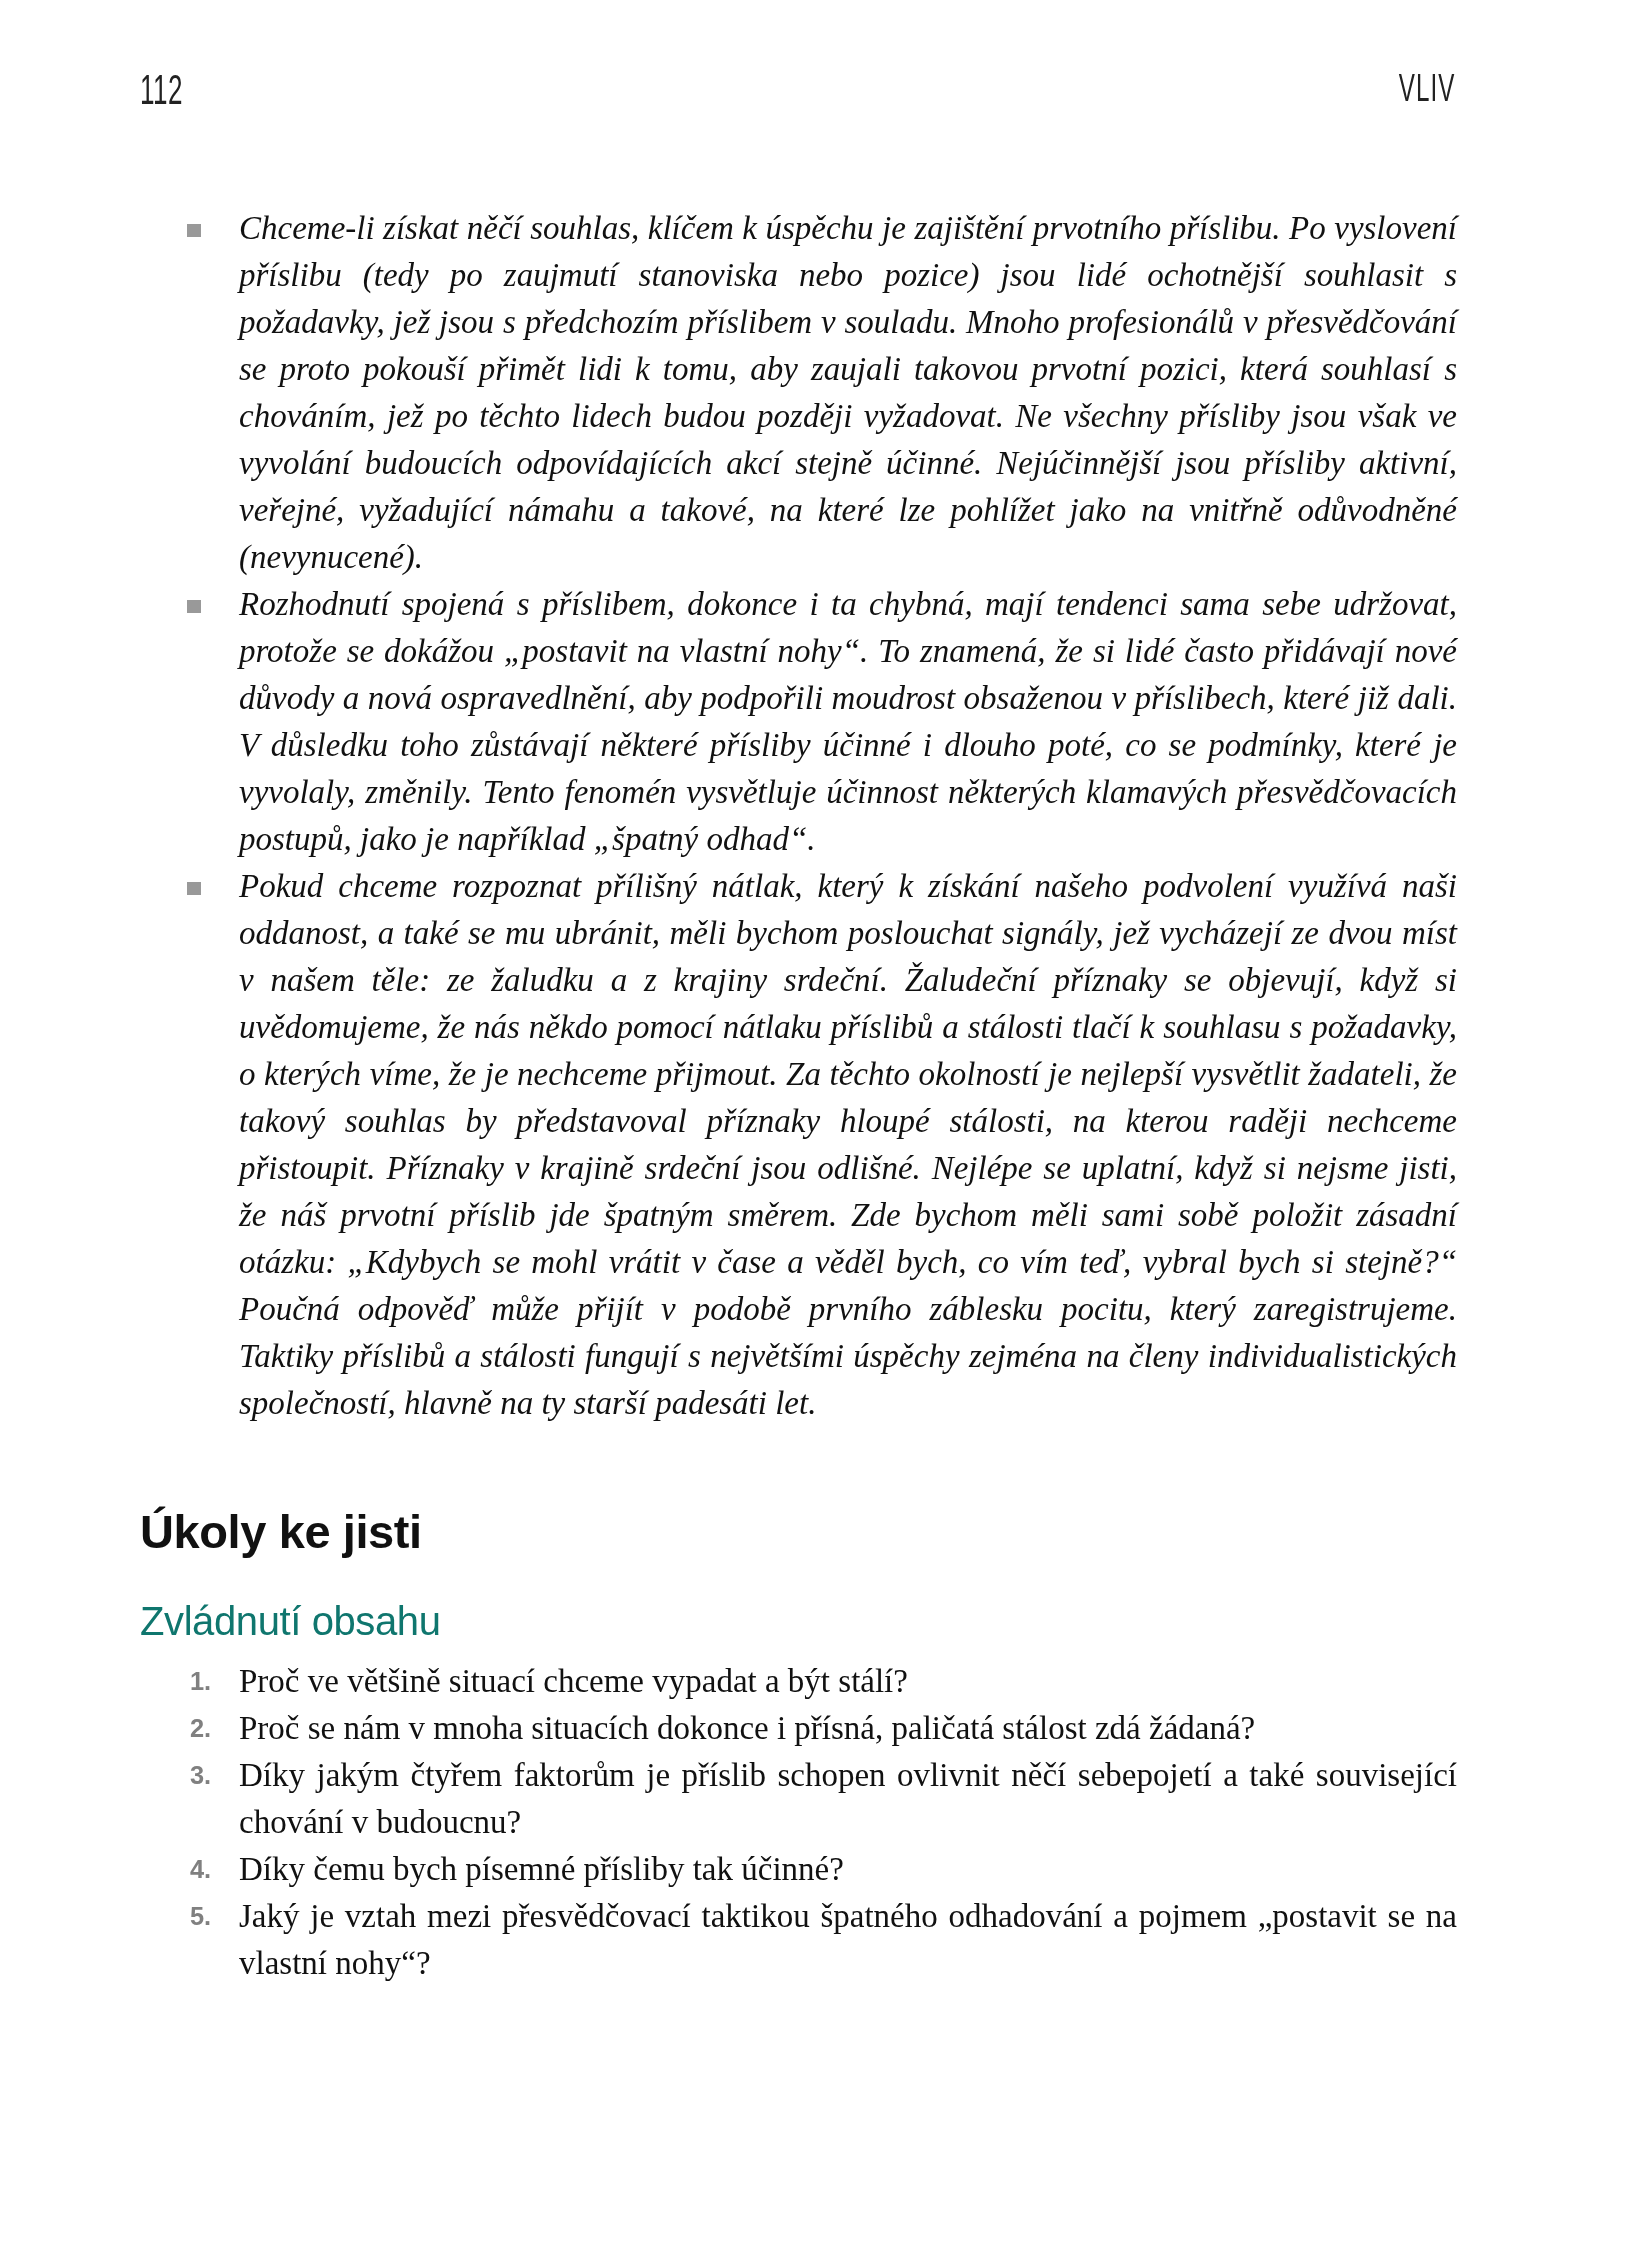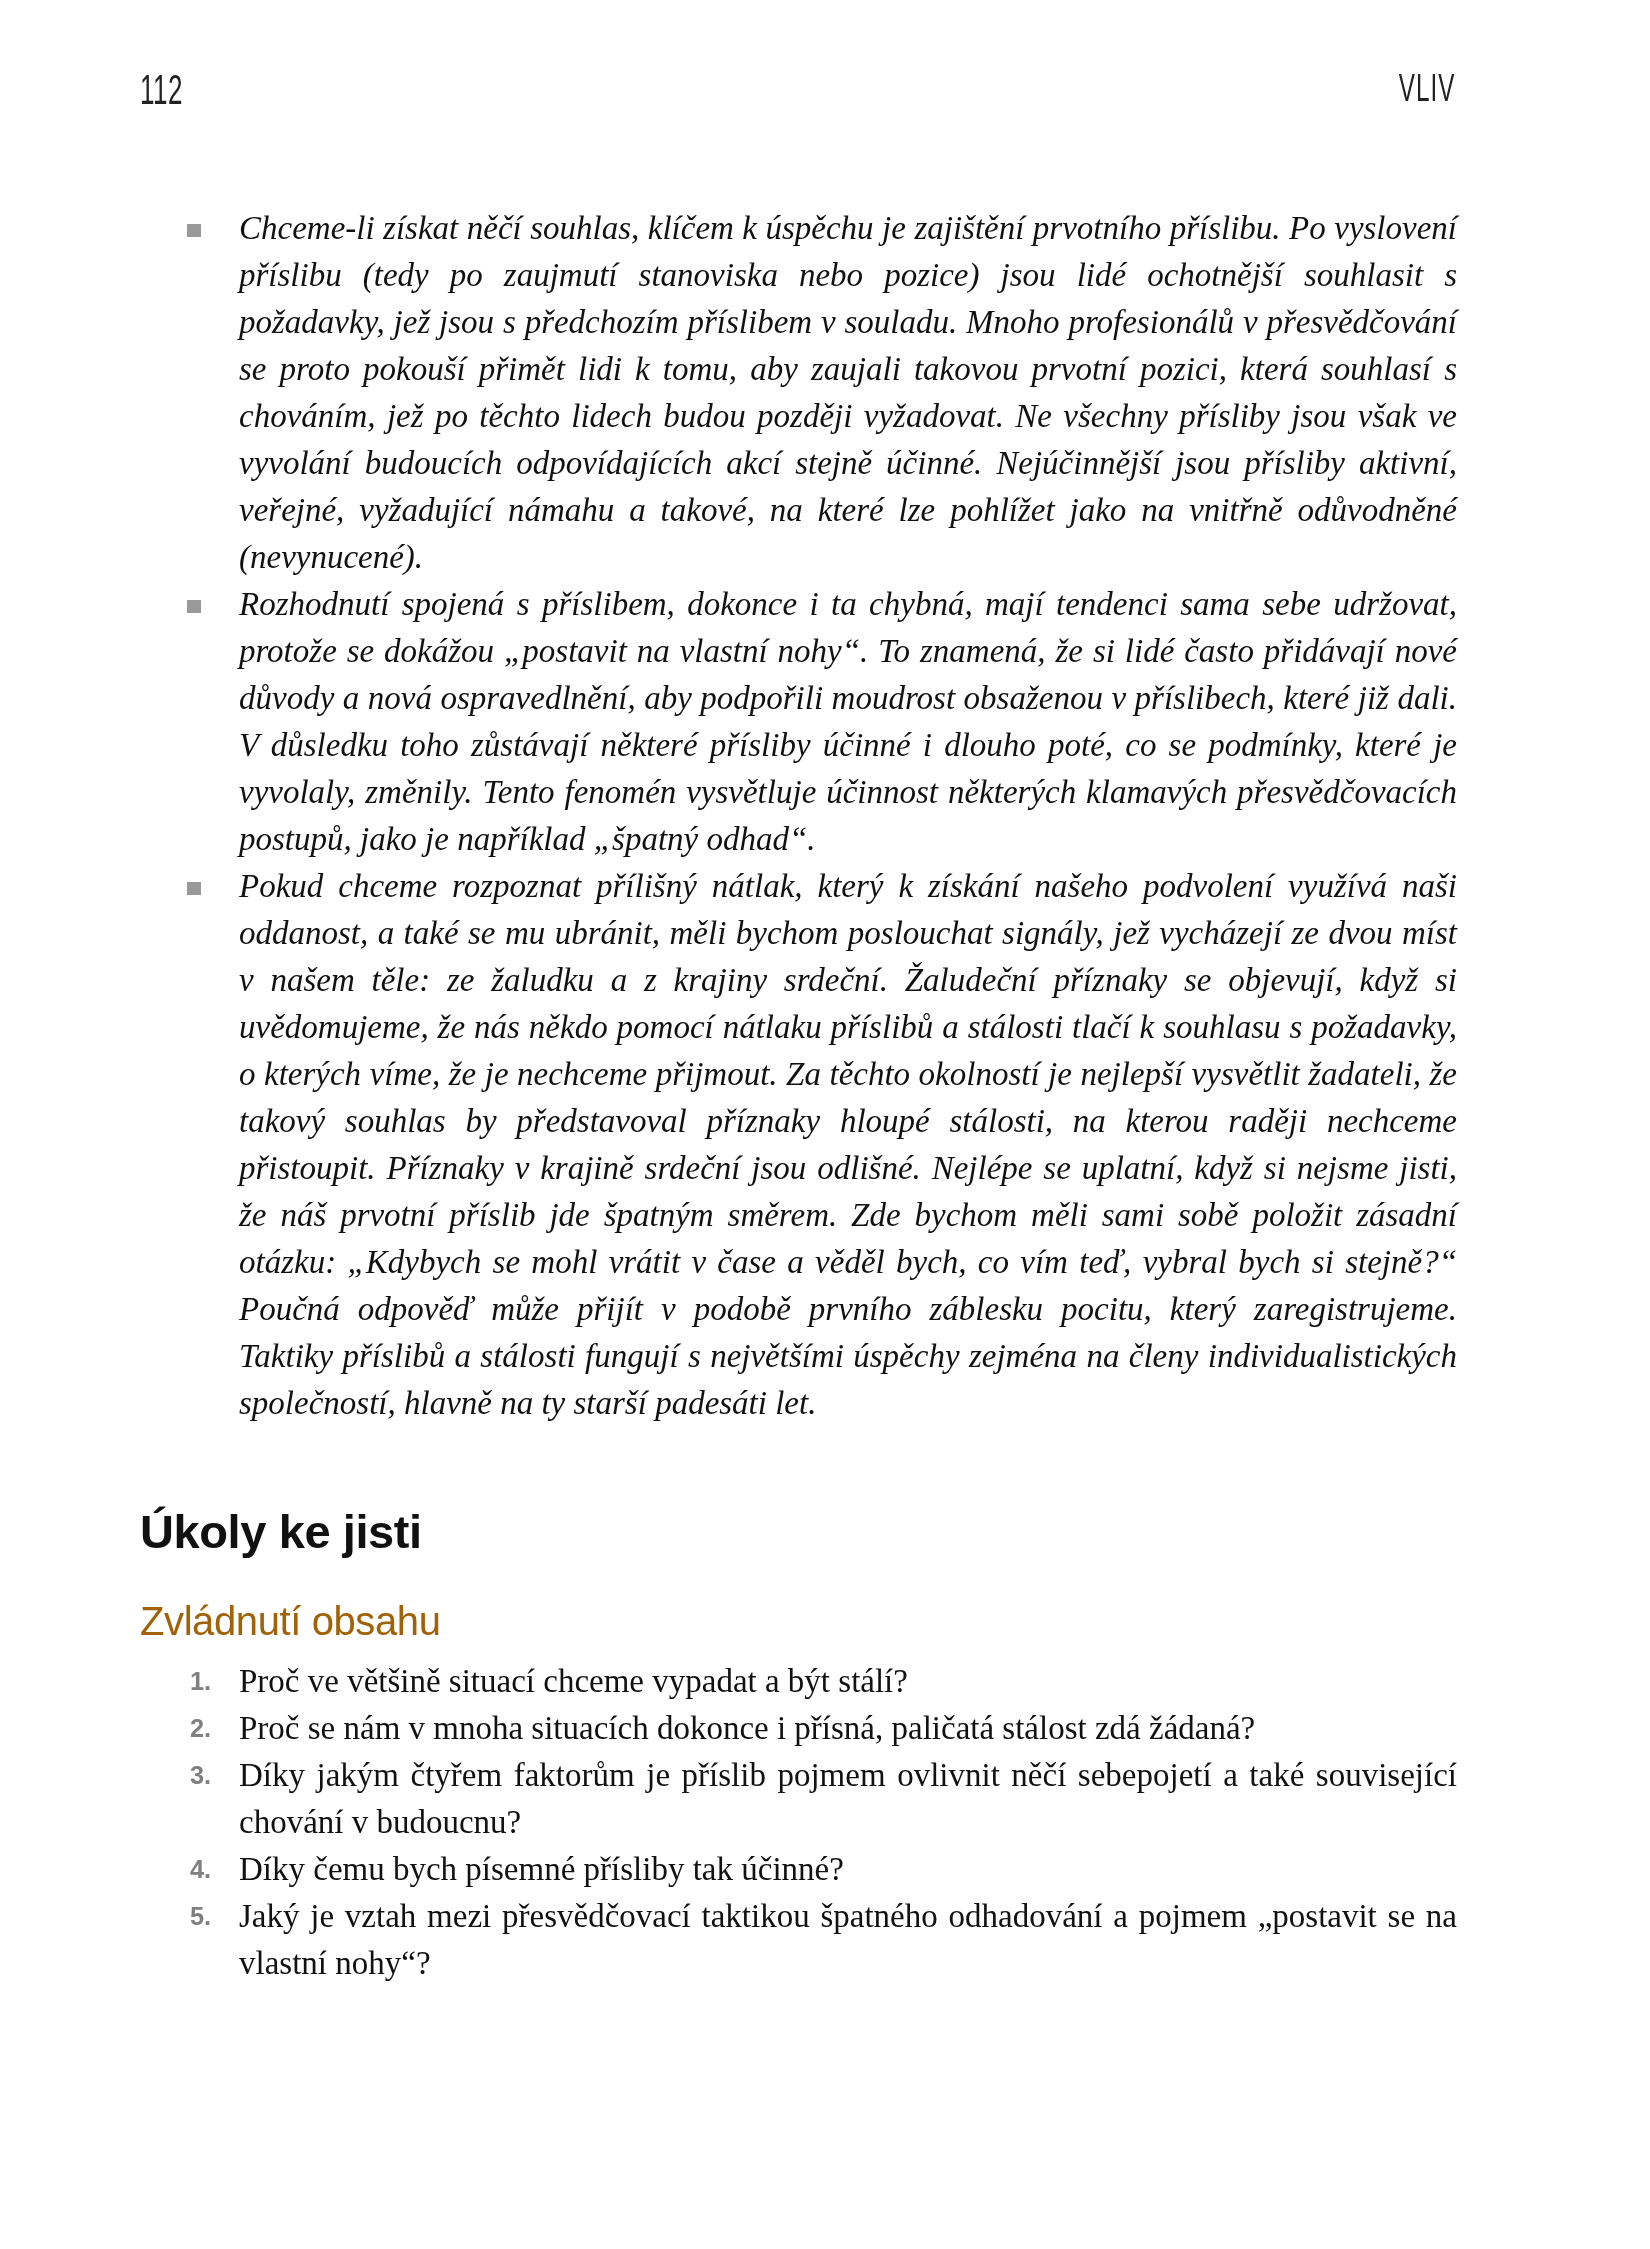--- a/index.html
+++ b/index.html
@@ -4,21 +4,21 @@
   <style>
     html, body { margin: 0; padding: 0; background: #ffffff; }
     body { width: 1650px; height: 2250px; position: relative; overflow: hidden; color: #111; }
     .header { position: absolute; top: 66px; left: 140px; right: 195px; height: 59px; }
     .page-number { position: absolute; left: 0; top: 0; font-family: "Liberation Sans", sans-serif; font-size: 42px; transform: scaleX(0.62); transform-origin: left top; letter-spacing: 0.8px; color: #222; }
     .running-head { position: absolute; right: 0; top: 0; font-family: "Liberation Sans", sans-serif; font-size: 39px; transform: scaleX(0.62); transform-origin: right top; letter-spacing: 1.7px; color: #222; }
     .bullets { position: absolute; top: 205px; left: 239px; width: 1218px; margin: 0; padding: 0; list-style: none; font-style: italic; }
     .bullet-item { position: relative; font-family: "Liberation Serif", serif; font-size: 33px; line-height: 47px; text-align: justify; color: #111; hyphens: manual; }
     .bullet-marker { position: absolute; left: -52px; top: 18.6px; width: 13.5px; height: 13.5px; background: #999; }
     .h1 { position: absolute; top: 1504px; left: 140px; font-family: "Liberation Sans", sans-serif; font-weight: bold; font-size: 47px; color: #111; letter-spacing: -0.4px; }
-    .h2 { position: absolute; top: 1599px; left: 140px; font-family: "Liberation Sans", sans-serif; font-size: 40px; color: #a16207; letter-spacing: -0.4px; }
+    .h2 { position: absolute; top: 1599px; left: 140px; font-family: "Liberation Sans", sans-serif; font-size: 40px; color: #0f766e; letter-spacing: -0.4px; }
     .questions { position: absolute; top: 1658px; left: 239px; width: 1218px; margin: 0; padding: 0; list-style: none; }
     .q-item { position: relative; font-family: "Liberation Serif", serif; font-size: 33px; line-height: 47px; text-align: justify; color: #111; }
     .q-num { position: absolute; left: -49px; top: 0; font-family: "Liberation Sans", sans-serif; font-weight: bold; font-size: 25.4px; color: #808080; }
   </style>
 </head>
 <body>
 
 <div class="header">
   <div class="page-number">112</div>
   <div class="running-head">VLIV</div>
@@ -46,21 +46,21 @@
   <li class="q-item">
     <span class="q-num">1.</span>
     <span>Proč ve většině situací chceme vypadat a být stálí?</span>
   </li>
   <li class="q-item">
     <span class="q-num">2.</span>
     <span>Proč se nám v mnoha situacích dokonce i přísná, paličatá stálost zdá žádaná?</span>
   </li>
   <li class="q-item">
     <span class="q-num">3.</span>
-    <span>Díky jakým čtyřem faktorům je příslib pojmem ovlivnit něčí sebepojetí a také sou­visející chování v budoucnu?</span>
+    <span>Díky jakým čtyřem faktorům je příslib schopen ovlivnit něčí sebepojetí a také sou­visející chování v budoucnu?</span>
   </li>
   <li class="q-item">
     <span class="q-num">4.</span>
     <span>Díky čemu bych písemné přísliby tak účinné?</span>
   </li>
   <li class="q-item">
     <span class="q-num">5.</span>
     <span>Jaký je vztah mezi přesvědčovací taktikou špatného odhadování a pojmem „postavit se na vlastní nohy“?</span>
   </li>
 </ol>

